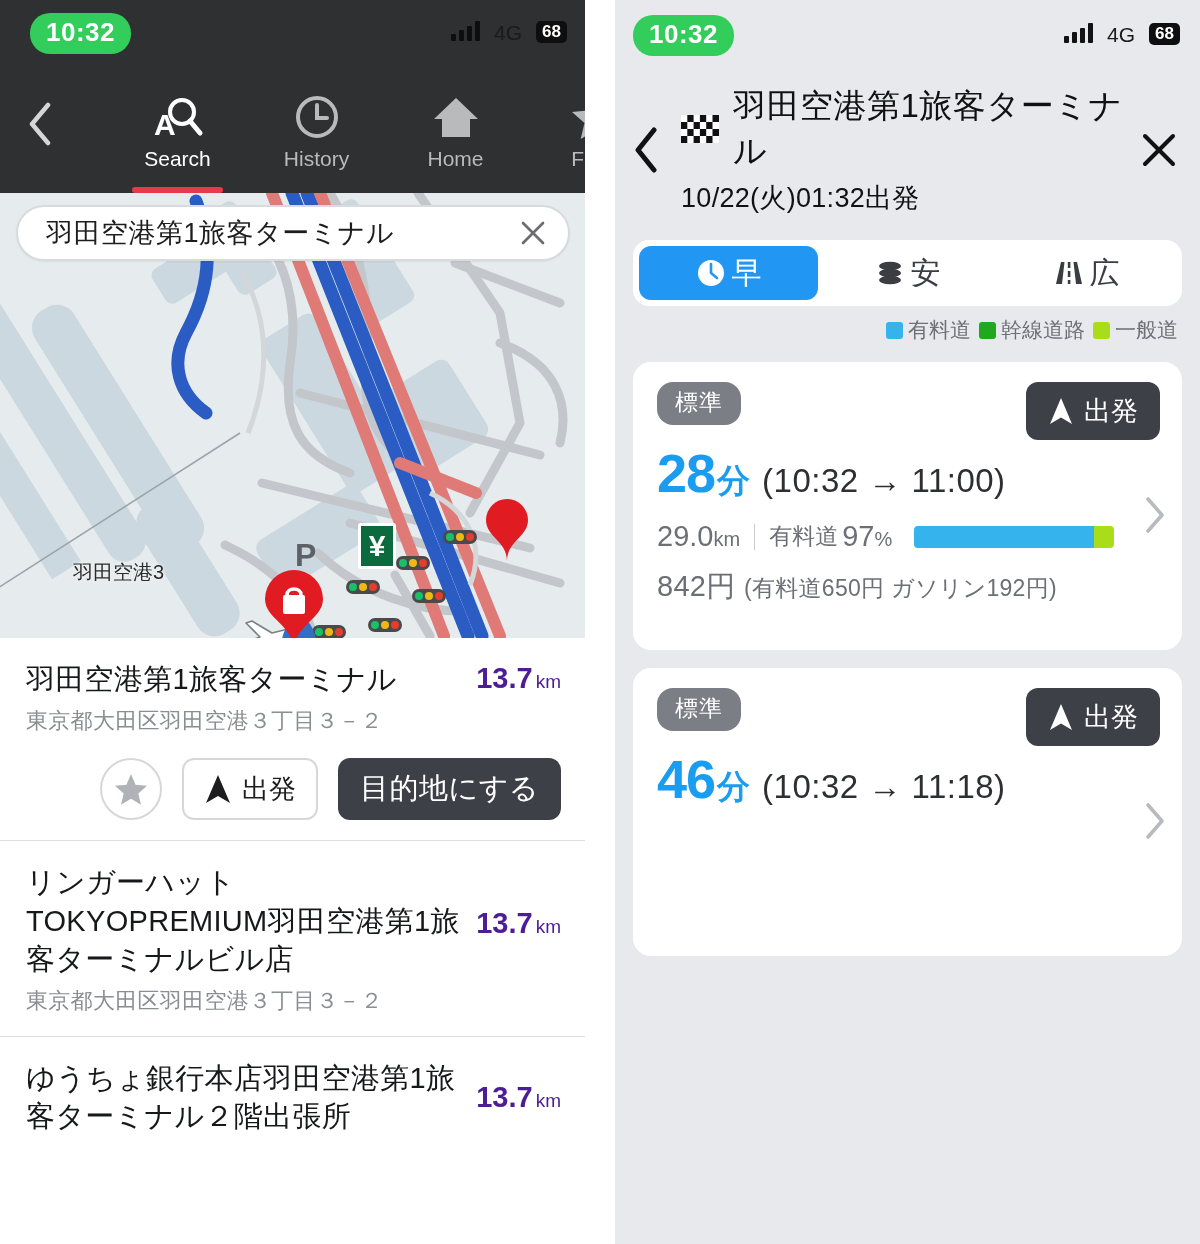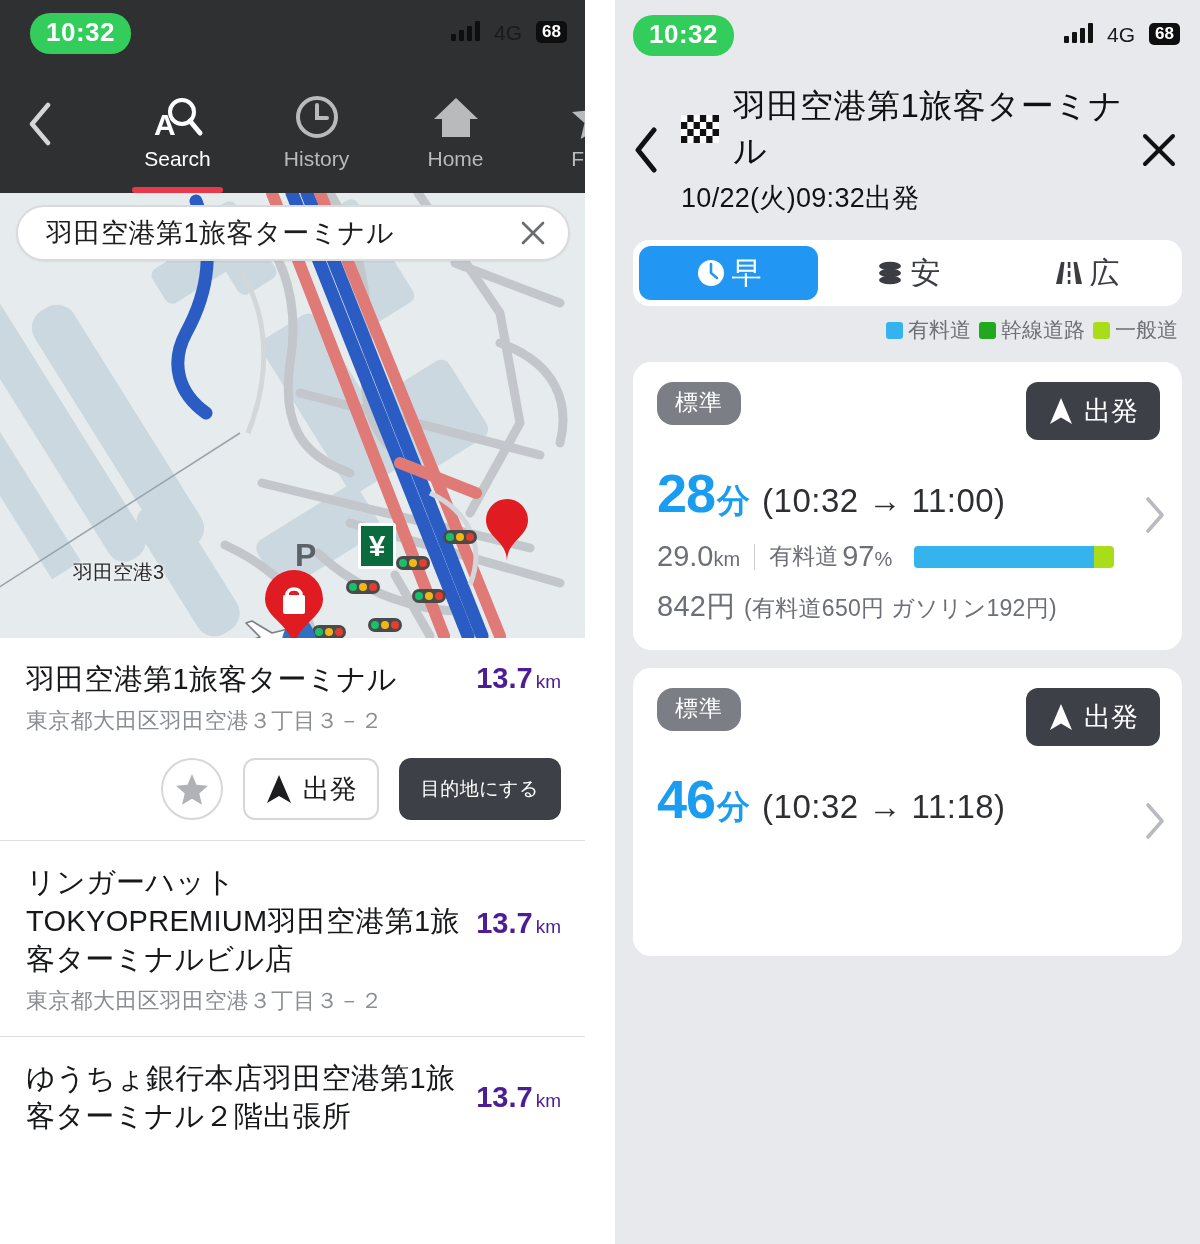--- a/index.html
+++ b/index.html
@@ -115,21 +115,21 @@
   }
   .depart-btn {
     height: 62px; min-width: 136px; border: 2px solid #d6d7da; border-radius: 12px;
     background: #ffffff; display: flex; align-items: center; justify-content: center;
     gap: 10px; padding: 0 20px;
   }
   .depart-btn .dtext { font-size: 27px; color: #1d1d1f; }
   .dest-btn {
     height: 62px; border-radius: 12px; background: #3d4047; color: #ffffff;
     display: flex; align-items: center; justify-content: center; padding: 0 22px;
-    font-size: 19px; letter-spacing: .5px;
+    font-size: 29px; letter-spacing: .5px;
   }
 
   
   .right-panel {
     position: relative; width: 585px; height: 1244px;
     background: #e8e9ed; overflow: hidden; flex: 0 0 585px;
   }
   .rp-status {
     height: 70px; display: flex; align-items: center; justify-content: space-between;
     padding: 0 20px 0 18px;
@@ -168,21 +168,21 @@
   .rc-top { display: flex; align-items: flex-start; justify-content: space-between; }
   .badge {
     background: #7b7e85; color: #ffffff; font-size: 23px;
     border-radius: 16px; padding: 5px 18px 7px; letter-spacing: 1px;
   }
   .go-btn {
     background: #3d4047; color: #ffffff; border-radius: 12px;
     height: 58px; display: flex; align-items: center; gap: 10px;
     padding: 0 22px; font-size: 27px;
   }
-  .rc-time { display: flex; align-items: baseline; margin-top: 26px; }
+  .rc-time { display: flex; align-items: baseline; margin-top: 6px; }
   .rc-min { font-size: 54px; font-weight: bold; color: #1a9cf0; line-height: 1; letter-spacing: -1px; }
   .rc-minunit { font-size: 33px; font-weight: bold; color: #1a9cf0; margin-left: 2px; }
   .rc-range { font-size: 33px; color: #2d2f33; margin-left: 12px; letter-spacing: .5px; }
   .rc-meta { display: flex; align-items: center; margin-top: 16px; gap: 0; }
   .rc-km { font-size: 29px; color: #6c6f75; }
   .rc-km .unit { font-size: 20px; }
   .rc-div { width: 1px; height: 26px; background: #c9cbcf; margin: 0 14px; }
   .rc-pct-label { font-size: 23px; color: #6c6f75; }
   .rc-pct { font-size: 29px; color: #6c6f75; margin-left: 4px; }
   .rc-pct .psym { font-size: 20px; }
@@ -459,21 +459,21 @@
               <rect x="0" y="14" width="6.3" height="7"></rect>
                 <rect x="12.6" y="14" width="6.3" height="7"></rect>
                 <rect x="25.2" y="14" width="6.3" height="7"></rect>
               <rect x="6.3" y="21" width="6.3" height="7"></rect>
                 <rect x="18.9" y="21" width="6.3" height="7"></rect>
                 <rect x="31.5" y="21" width="6.5" height="7"></rect>
             </g>
           </svg>
           <div class="rp-title">羽田空港第1旅客ターミナル</div>
         </div>
-        <div class="rp-sub">10/22(火)09:32出発</div>
+        <div class="rp-sub">10/22(火)01:32出発</div>
       </div>
       <svg class="rp-close" viewBox="0 0 38 38">
         <line x1="5" y1="5" x2="33" y2="33" stroke="currentColor" stroke-width="4" stroke-linecap="round"></line>
         <line x1="33" y1="5" x2="5" y2="33" stroke="currentColor" stroke-width="4" stroke-linecap="round"></line>
       </svg>
     </div>
 
     <div class="seg-wrap">
       <div class="segmented">
         <div class="seg active">

